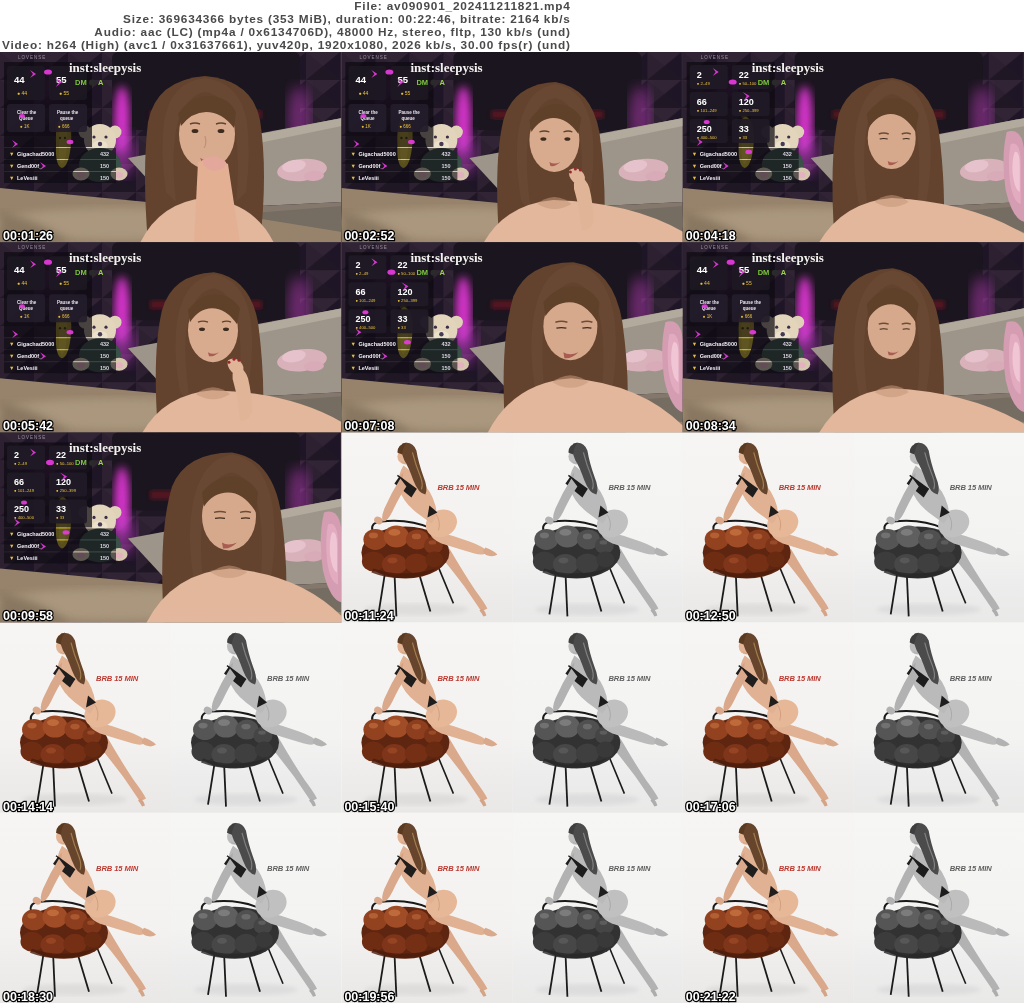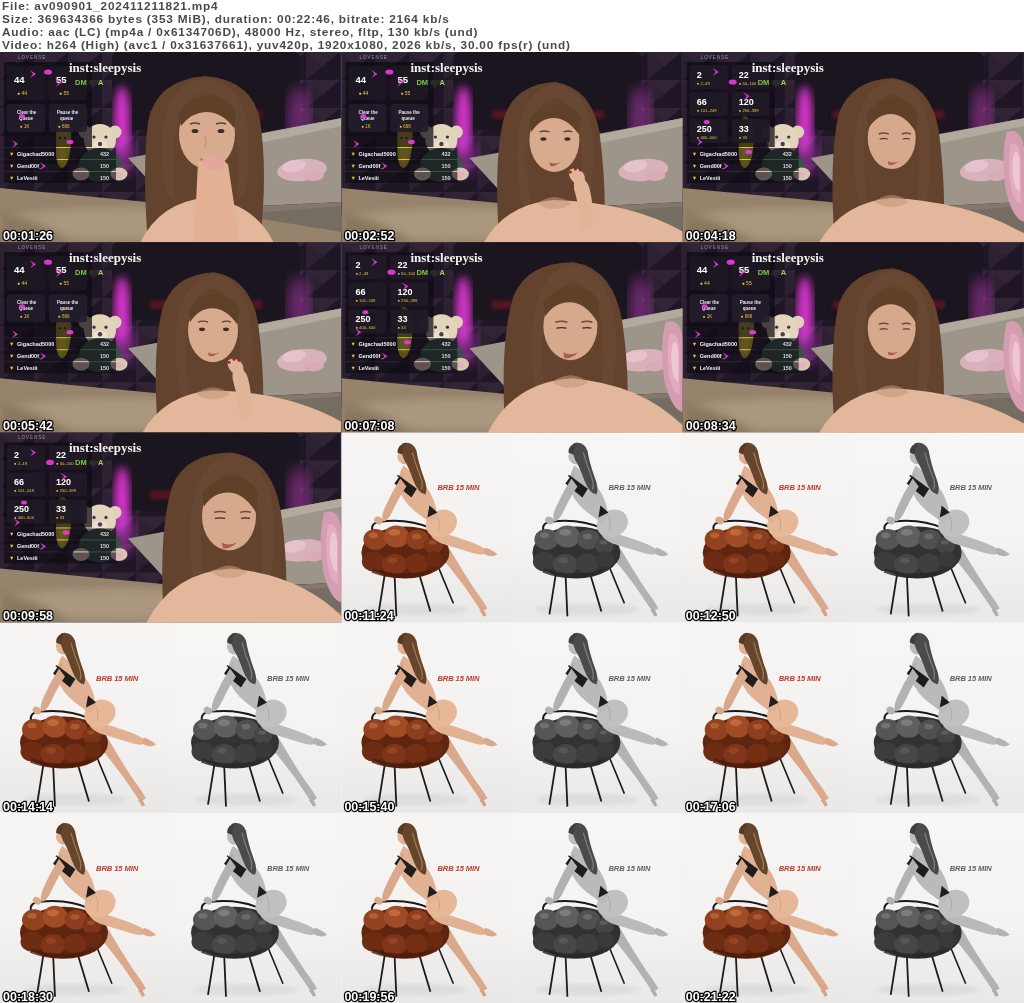--- a/index.html
+++ b/index.html
@@ -1,16 +1,16 @@
 <!DOCTYPE html>
 <html><head>
 <meta charset="utf-8">
 <style>
   html,body{margin:0;padding:0;background:#ffffff;width:1024px;height:1003px;overflow:hidden;}
-  .hdr{position:absolute;left:2px;top:0px;font-family:"Liberation Sans",sans-serif;font-weight:bold;font-size:11.8px;line-height:13px;letter-spacing:0.8px;color:#4a4a4a;white-space:pre;}
+  .hdr{position:absolute;left:2px;top:0px;font-family:"Liberation Sans",sans-serif;font-weight:bold;font-size:11.8px;line-height:13px;letter-spacing:0.8px;color:#4a4a4a;white-space:pre;text-align:right;}
   #sheet{position:absolute;left:0;top:52px;}
 </style>
 </head>
 <body>
 <div class="hdr">File: av090901_202411211821.mp4
 Size: 369634366 bytes (353 MiB), duration: 00:22:46, bitrate: 2164 kb/s
 Audio: aac (LC) (mp4a / 0x6134706D), 48000 Hz, stereo, fltp, 130 kb/s (und)
 Video: h264 (High) (avc1 / 0x31637661), yuv420p, 1920x1080, 2026 kb/s, 30.00 fps(r) (und)</div>
 <svg id="sheet" width="1024" height="951" viewBox="0 0 1024 951">
 <defs>

